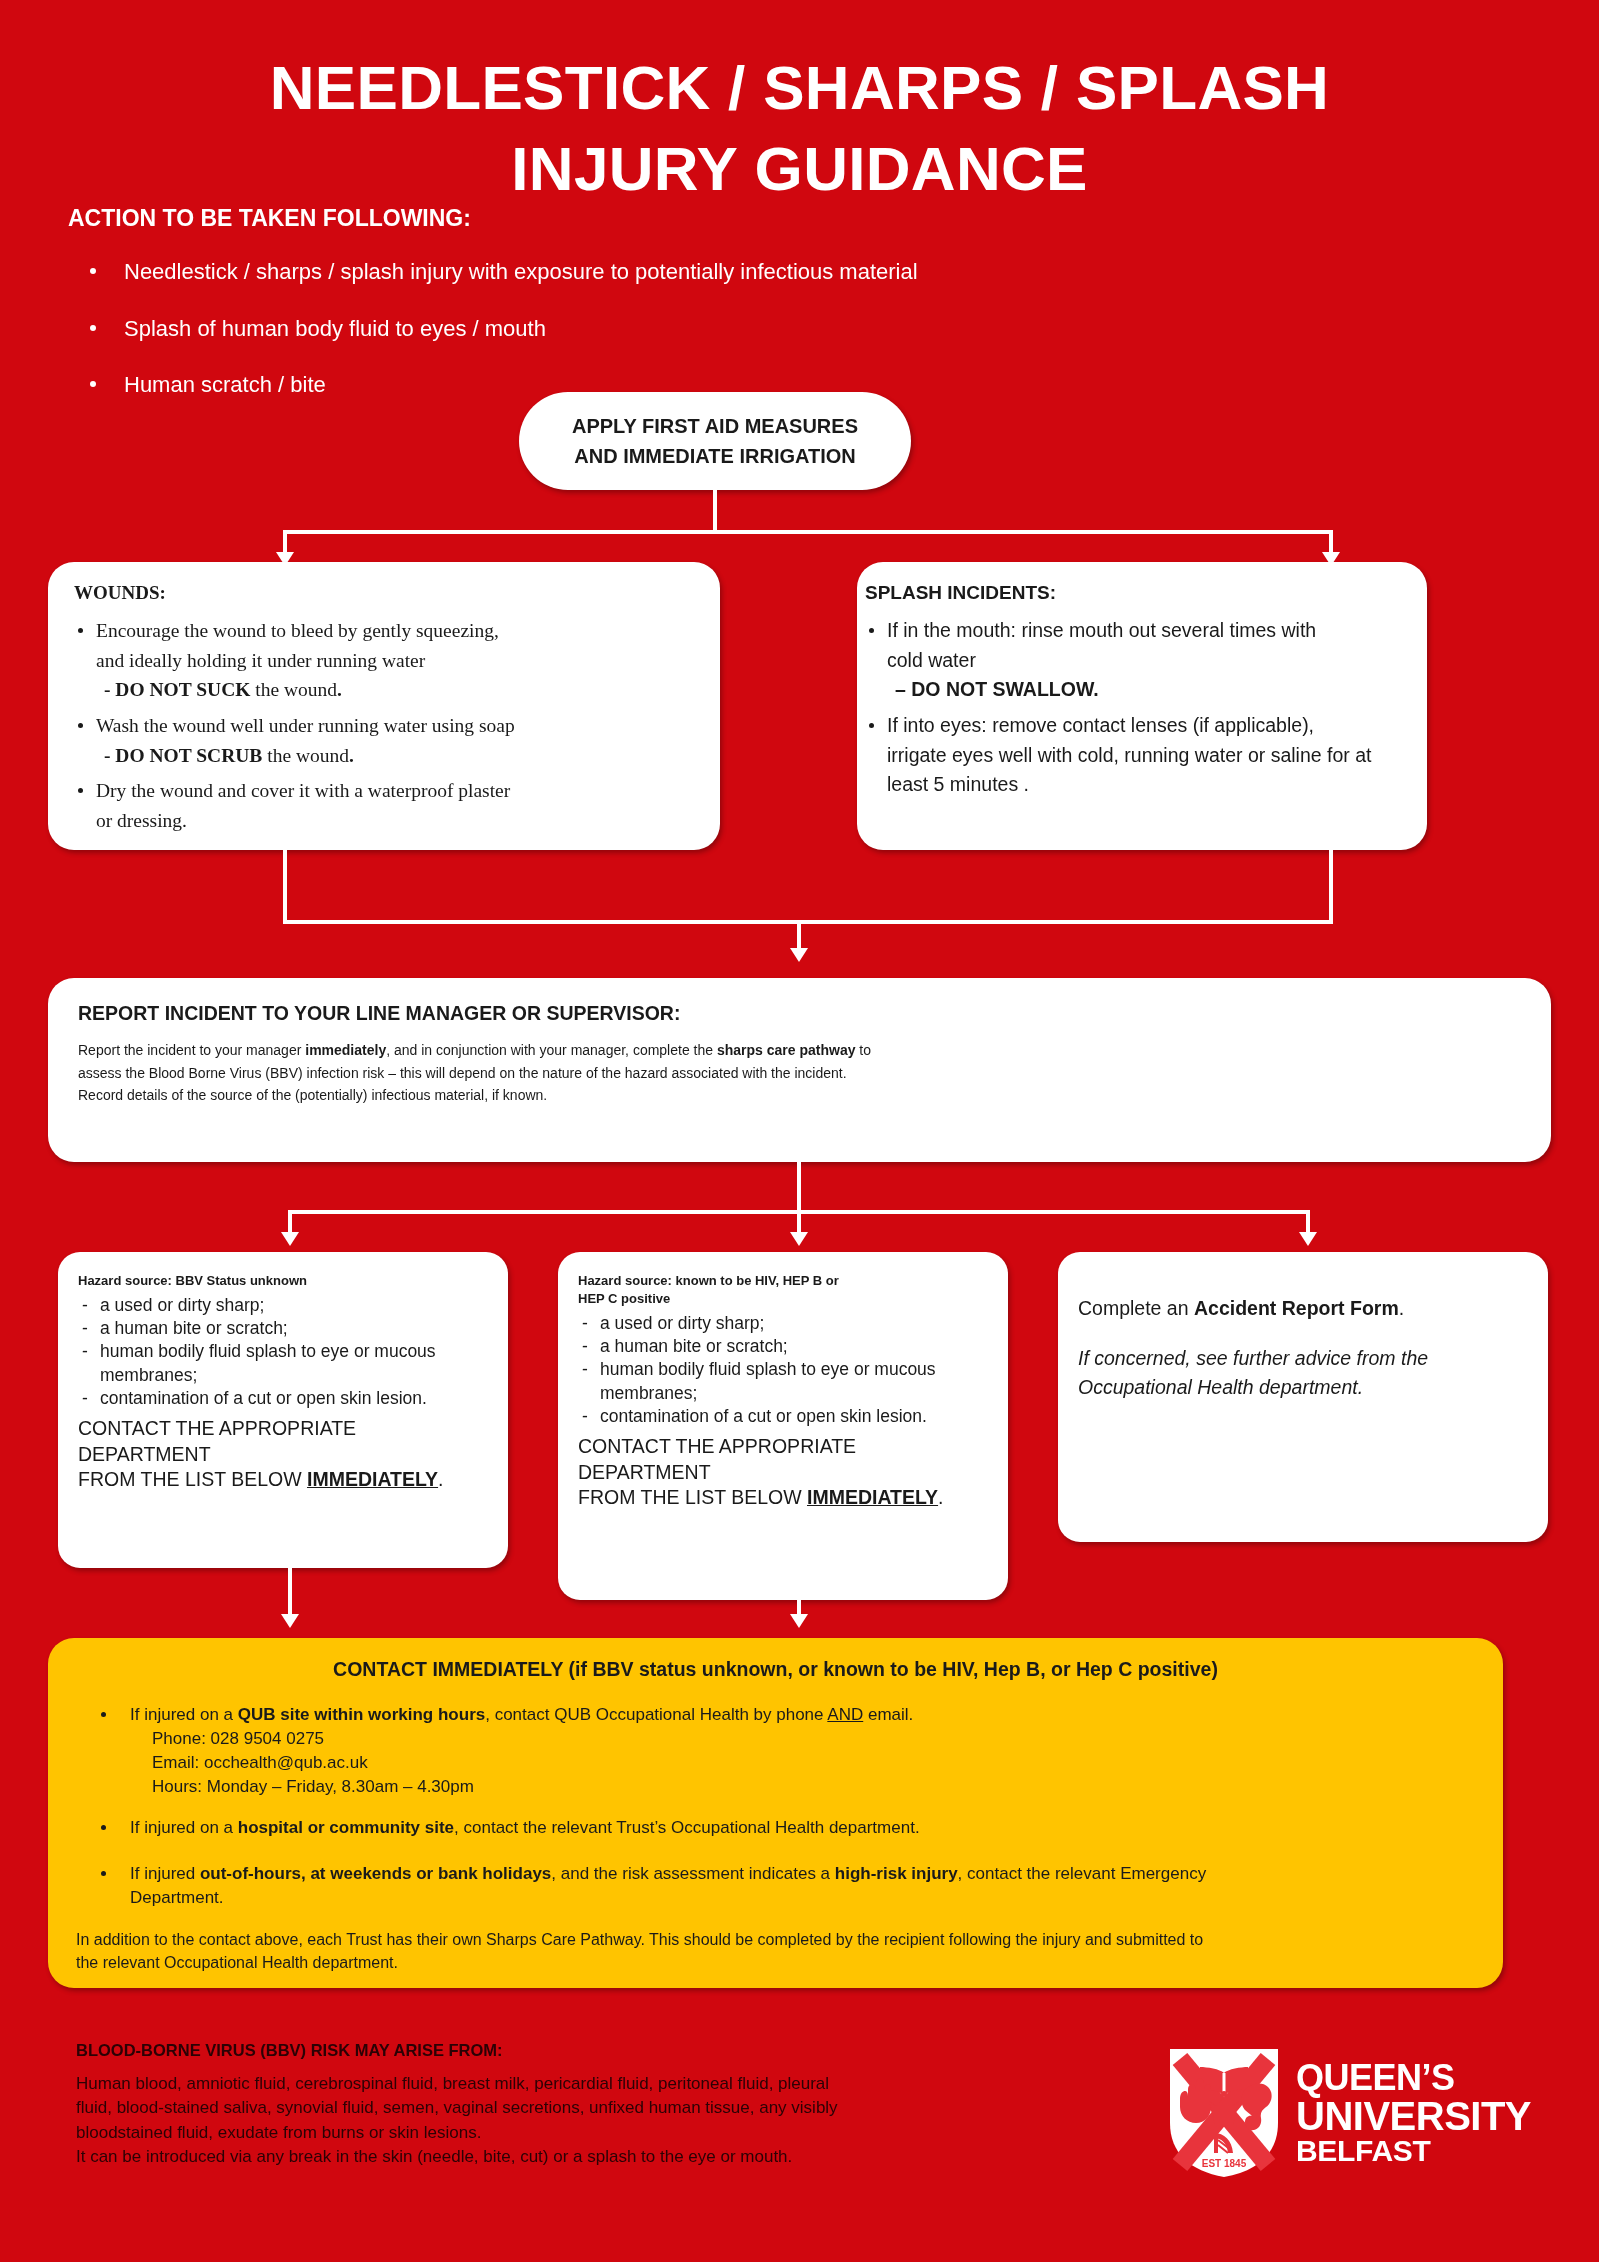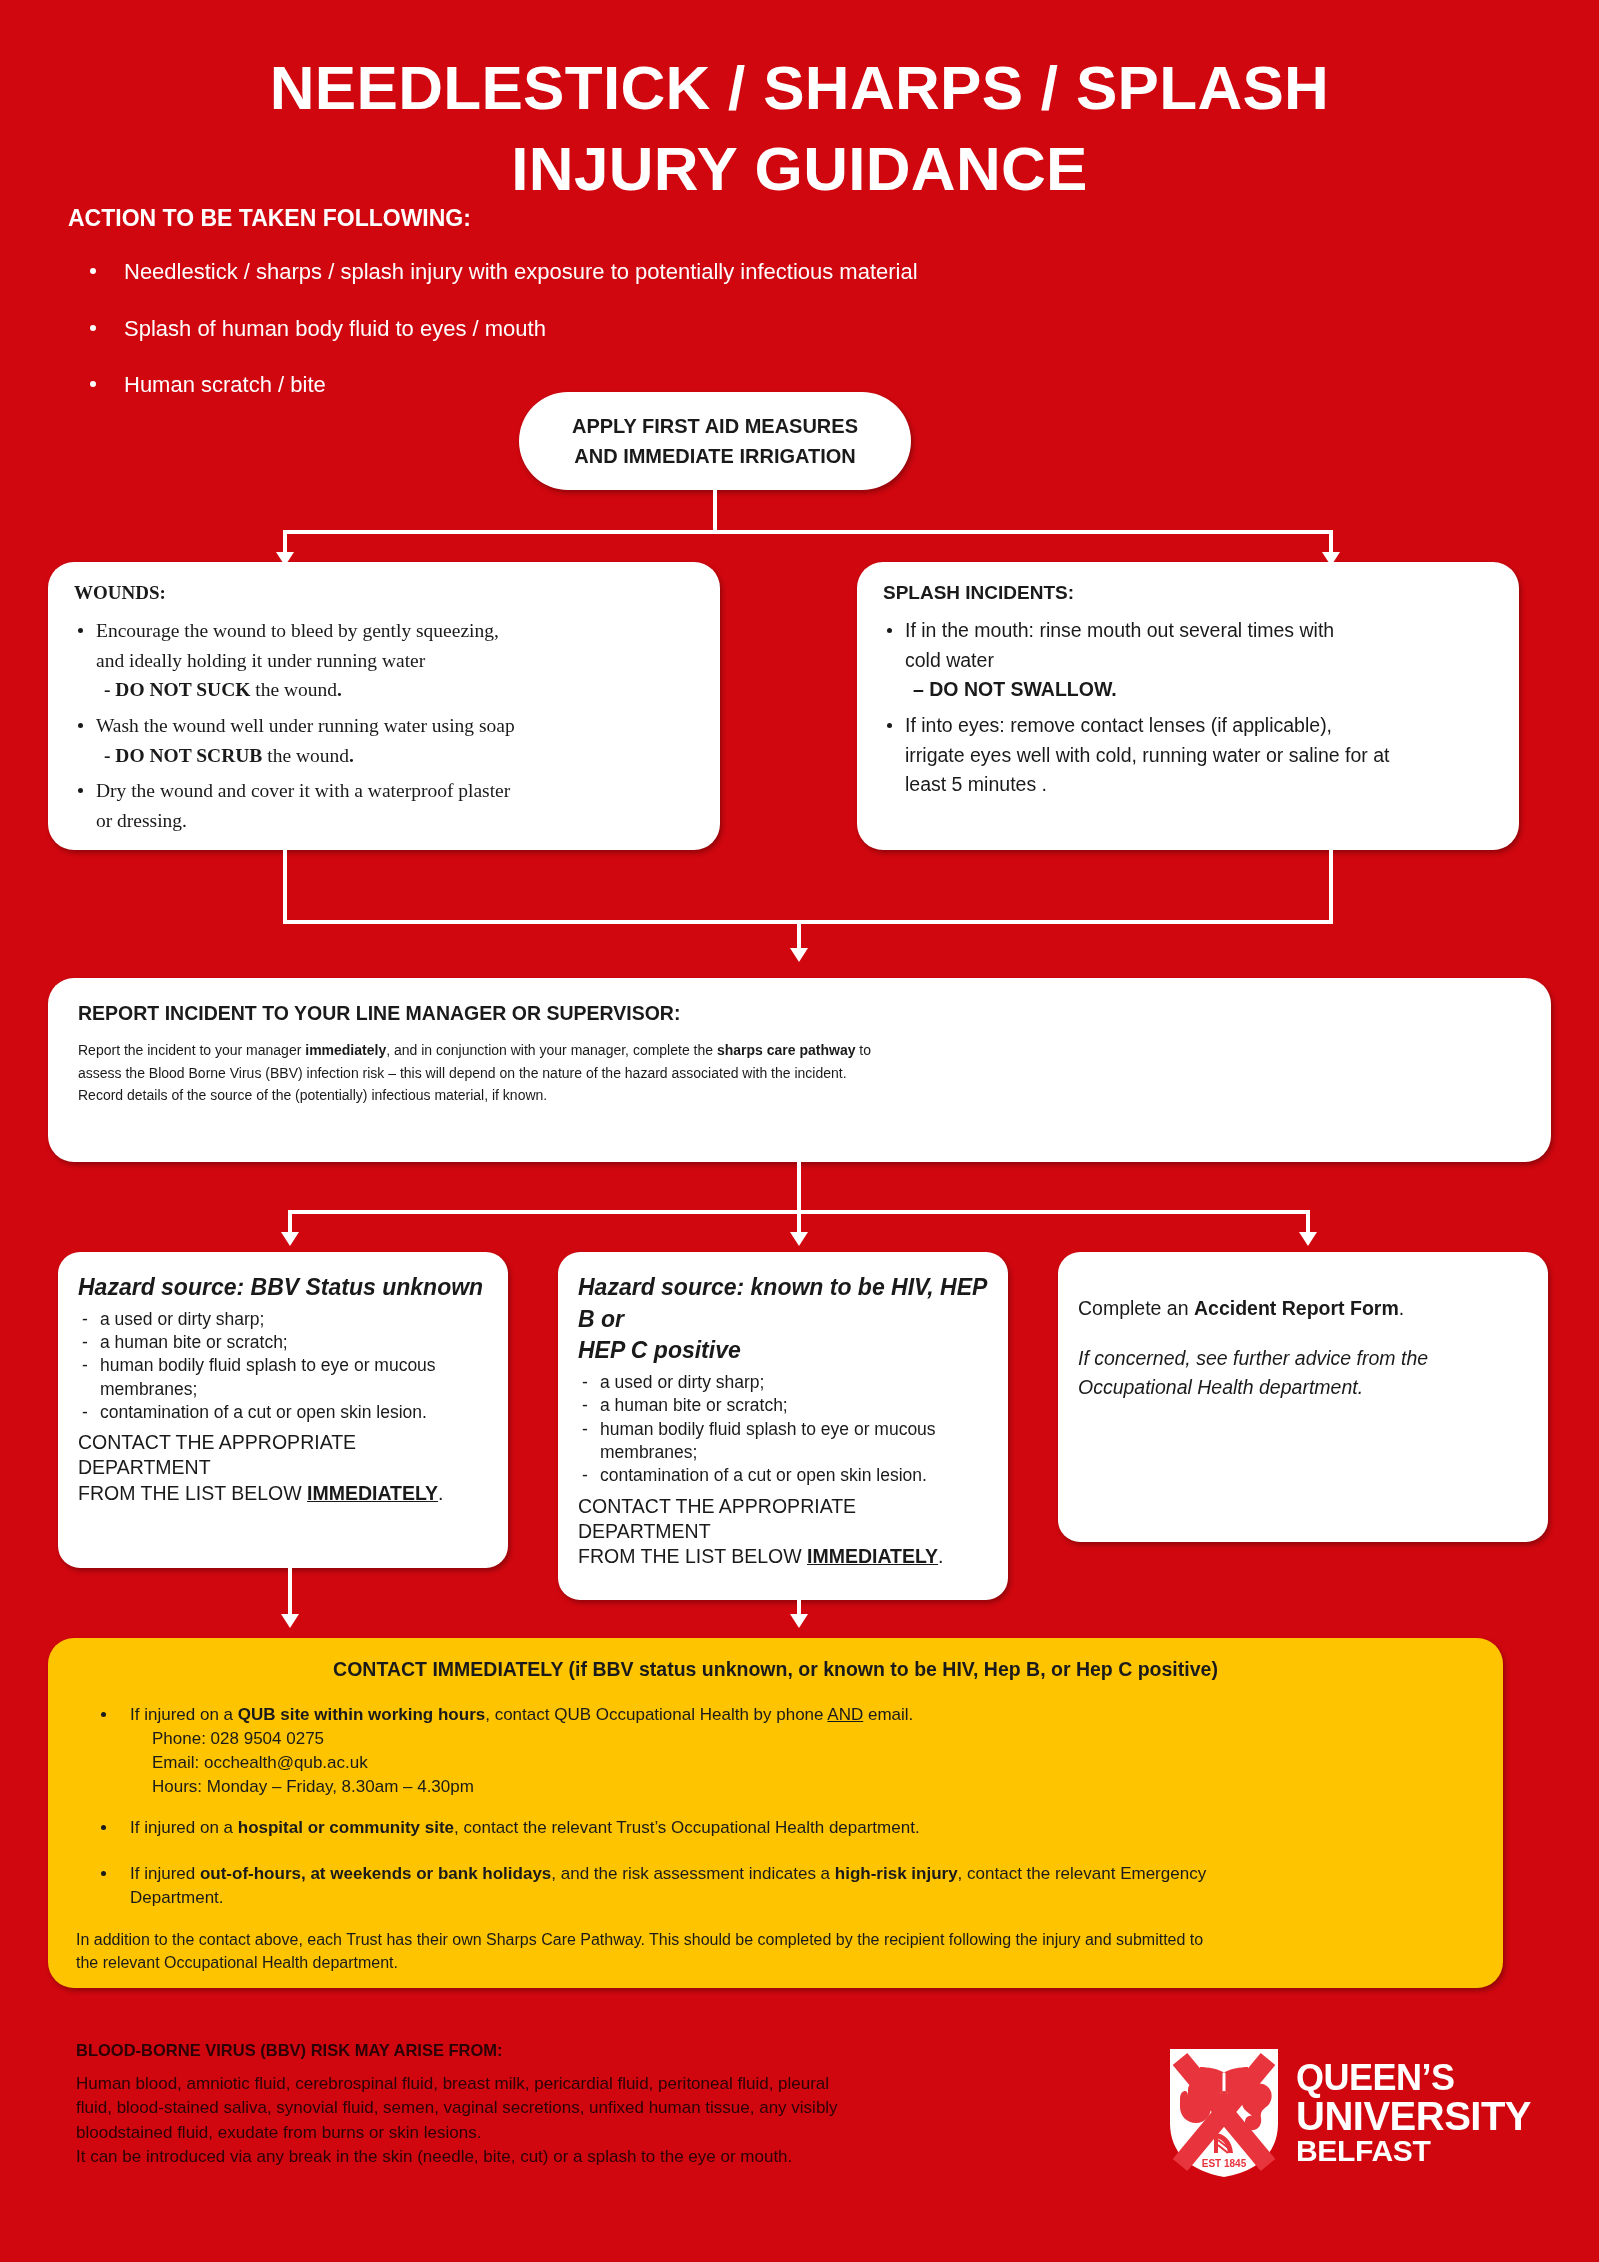--- a/index.html
+++ b/index.html
@@ -98,24 +98,24 @@
     top: 562px;
     width: 672px;
     height: 288px;
     border-radius: 26px;
     padding: 20px 24px 0 26px;
     font-family: Liberation Serif, serif;
   }
   #splash-box {
     left: 857px;
     top: 562px;
-    width: 662px;
+    width: 570px;
     height: 288px;
     border-radius: 26px;
-    padding: 20px 22px 0 26px;
+    padding: 20px 22px 0 8px;
   }
   .box-head {
     font-size: 19px;
     font-weight: bold;
     margin-bottom: 12px;
   }
   .bullets .b {
     position: relative;
     padding-left: 22px;
     font-size: 19.5px;
@@ -156,25 +156,24 @@
 
   
   .hazard {
     border-radius: 22px;
     padding: 20px 18px 0 20px;
   }
   #hazard-1 { left: 58px;   top: 1252px; width: 450px; height: 316px; }
   #hazard-2 { left: 558px;  top: 1252px; width: 450px; height: 348px; }
   #hazard-3 { left: 1058px; top: 1252px; width: 490px; height: 290px; }
   .hazard .hh {
-    font-size: 23px;
+    font-size: 13px;
     font-weight: bold;
     line-height: 1.38;
     margin-bottom: 4px;
-    font-style: italic;
   }
   .hazard .dash {
     position: relative;
     padding-left: 22px;
     font-size: 17.5px;
     line-height: 1.33;
   }
   .hazard .dash::before {
     content: "-";
     position: absolute;

